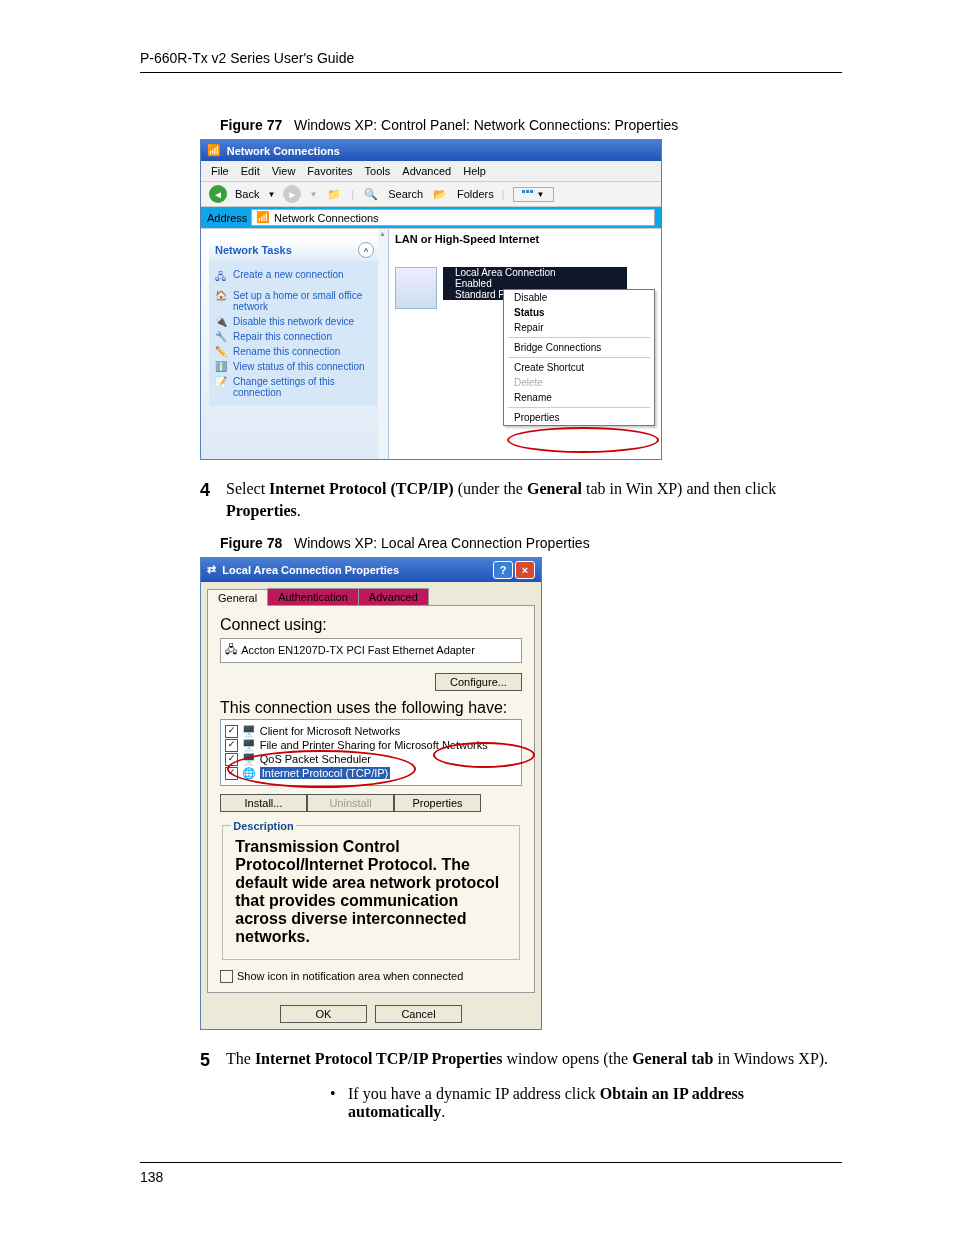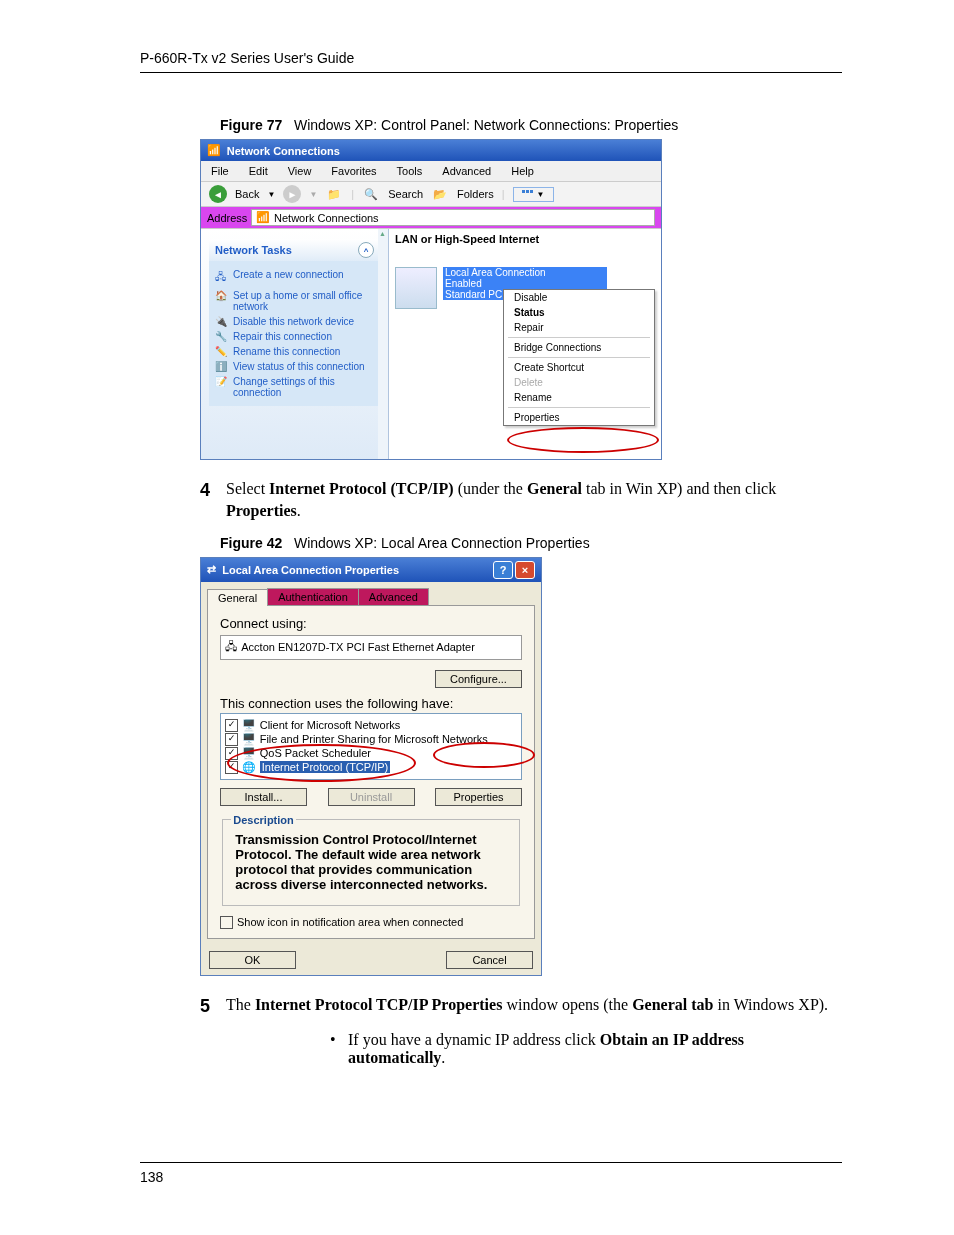--- a/index.html
+++ b/index.html
@@ -47,21 +47,21 @@
     background: linear-gradient(#4a7fd6, #1f53b8);
     color: #fff;
     font-weight: bold;
     padding: 4px 6px;
     display: flex;
     align-items: center;
     gap: 6px;
   }
   .menubar {
     display: flex;
-    gap: 20px;
+    gap: 12px;
     padding: 4px 10px;
     background: #f0f0f0;
     border-bottom: 1px solid #ccc;
   }
   .menubar span { font-size: 11px; }
   .toolbar1 {
     display: flex;
     align-items: center;
     gap: 8px;
     padding: 3px 8px;
@@ -83,21 +83,21 @@
     border: 1px solid #8cb4e8;
     padding: 2px 8px;
     display: flex;
     gap: 1px;
   }
   .tb-views .dot { width:3px;height:3px;background:#3a7fd6; }
   .addressbar {
     display: flex;
     align-items: center;
     padding: 2px 6px;
-    background: #d946ef;
+    background: #0ea5e9;
     border-bottom: 1px solid #ccc;
   }
   .addressbar .field {
     flex: 1;
     border: 1px solid #aaa;
     background: #fff;
     padding: 1px 4px;
     margin-left: 4px;
     display: flex;
     align-items: center;
@@ -169,22 +169,22 @@
     align-items: flex-start;
   }
   .conn-icon {
     width: 40px; height: 40px;
     background: linear-gradient(#eef,#cde);
     border: 1px solid #9bc;
   }
   .conn-text {
     font-size: 10px;
     color: #fff;
-    background: #3b82f6;
-    padding: 0 2px;
+    background: #0f172a;
+    padding: 0 12px;
   }
   .ctx-menu {
     position: absolute;
     top: 60px;
     right: 6px;
     width: 150px;
     border: 1px solid #777;
     background: #fff;
     font-size: 10px;
     box-shadow: 2px 2px 2px rgba(0,0,0,.2);
@@ -252,21 +252,21 @@
     background: #be185d;
     font-size: 11px;
   }
   .tab2.active { background: #f8f5eb; position:relative; top:1px; }
   .panel2 {
     border: 1px solid #999;
     margin: 0 6px 6px 6px;
     background: #f8f5eb;
     padding: 10px 12px 8px 12px;
   }
-  .textrow { font-size: 13px; }
+  .textrow { font-size: 16px; }
   .field2 {
     border: 1px solid #999;
     background: #fff;
     padding: 2px 4px;
     margin: 4px 0 10px 0;
     display: flex;
     align-items: center;
     gap: 4px;
   }
   .btn2 {
@@ -292,28 +292,28 @@
     align-items: center;
     gap: 4px;
     font-size: 11px;
     margin: 1px 0;
   }
   .cb2 {
     width: 11px; height: 11px; border: 1px solid #555;
     font-size: 9px; line-height: 9px; text-align: center;
   }
   .hl2 { background: #2a5fb0; color: #fff; padding: 0 2px; }
-  .btn-row { display: flex; justify-content: space-between; }
+  .btn-row { display: flex; }
   .desc-box {
     margin-top: 8px;
   }
   .desc-box legend { font-size: 11px; color: #1a4a8e; padding: 0 2px; }
   .dlg-buttons {
     display: flex;
-    justify-content: space-between;
+    justify-content: center;
     gap: 8px;
     padding: 6px 8px;
   }
   
   .bullet {
     display: flex;
     margin: 8px 0 0 190px;
     font-family: Georgia, 'Times New Roman', serif;
     font-size: 16px;
   }
@@ -452,21 +452,21 @@
   </div>
 
   <div class="step">
     <div class="step-num">4</div>
     <div class="step-body">
       <span>Select </span><b>Internet Protocol (TCP/IP)</b><span> (under the </span><b>General</b><span> tab in Win XP) and then click </span><b>Properties</b><span>.</span>
     </div>
   </div>
 
   <div class="figure-caption">
-    <b>Figure 42</b>
+    <b>Figure 78</b>
     &nbsp;&nbsp;<span>Windows XP: Local Area Connection Properties</span>
   </div>
 
   <div class="screenshot">
     <div class="win2">
       <div class="titlebar2">
         <div style="display:flex;align-items:center;gap:6px">
           <span>⇄</span>
           <span>Local Area Connection Properties</span>
         </div>

